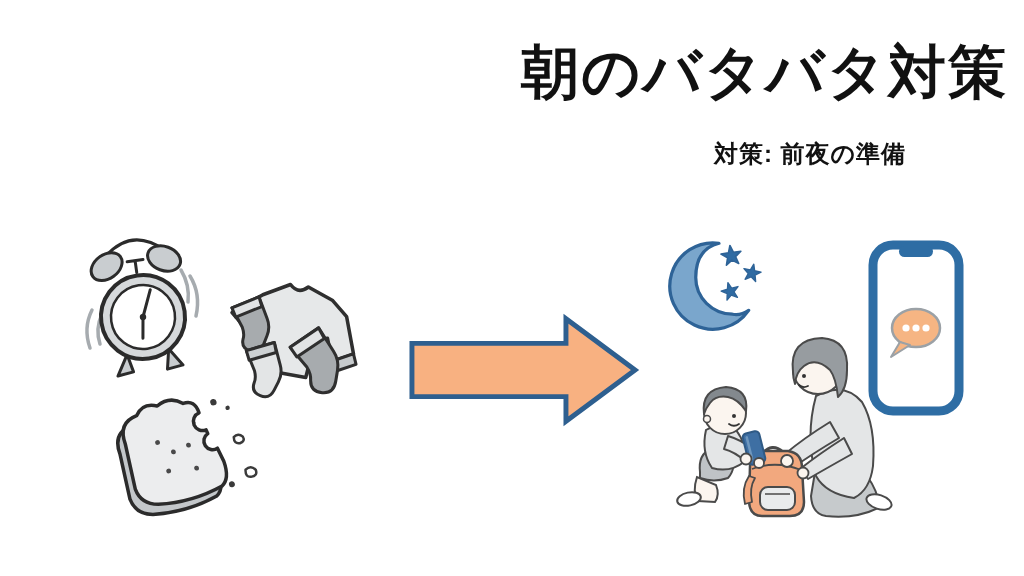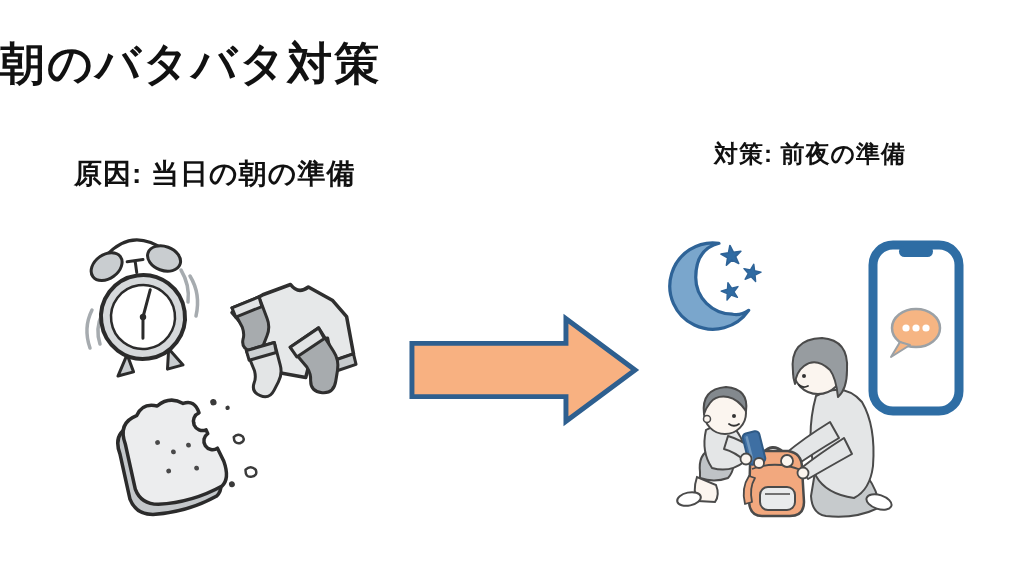--- a/index.html
+++ b/index.html
@@ -3,42 +3,41 @@
 <meta charset="utf-8">
 <style>
   html,body{margin:0;padding:0;background:#fff;}
   .stage{
     position:relative;width:1024px;height:576px;margin:0 auto;
     background:var(--background,#ffffff);overflow:hidden;
     font-family:"Liberation Sans","DejaVu Sans",sans-serif;
     color:var(--text,#111111);
   }
   .slide-title{
-    position:absolute;left:0;right:16px;top:34px;text-align:left;
-    font-size:45px;font-weight:bold;letter-spacing:2px;
+    position:absolute;left:0;right:16px;top:34px;text-align:right;
+    font-size:58px;font-weight:bold;letter-spacing:2px;
   }
   .cause-label{
     position:absolute;left:74px;top:155px;
     font-size:28px;font-weight:bold;letter-spacing:1px;white-space:nowrap;
   }
   .solution-label{
     position:absolute;left:645px;top:134px;width:330px;text-align:center;
     font-size:24px;font-weight:bold;letter-spacing:1px;line-height:40px;white-space:nowrap;
   }
   .abs{position:absolute;}
   svg{display:block;overflow:visible;}
 </style>
 </head>
 <body>
 
 <div class="stage">
 
   <div class="slide-title">朝のバタバタ対策</div>
 
-  <div class="cause-label">原因: 当日の朝の準備</div>
 
   <div class="solution-label">
     <div>対策: 前夜の準備</div>
   </div>
 
   <div class="abs" style="left:78px;top:232px;width:130px;height:150px;">
     <svg viewBox="0 0 130 150" width="130" height="150">
       <g fill="none" stroke="#A6ABAF" stroke-width="3.5" stroke-linecap="round">
         <path d="M14,78 Q5,96 12,116"></path>
         <path d="M24,82 Q17,97 22,112"></path>

